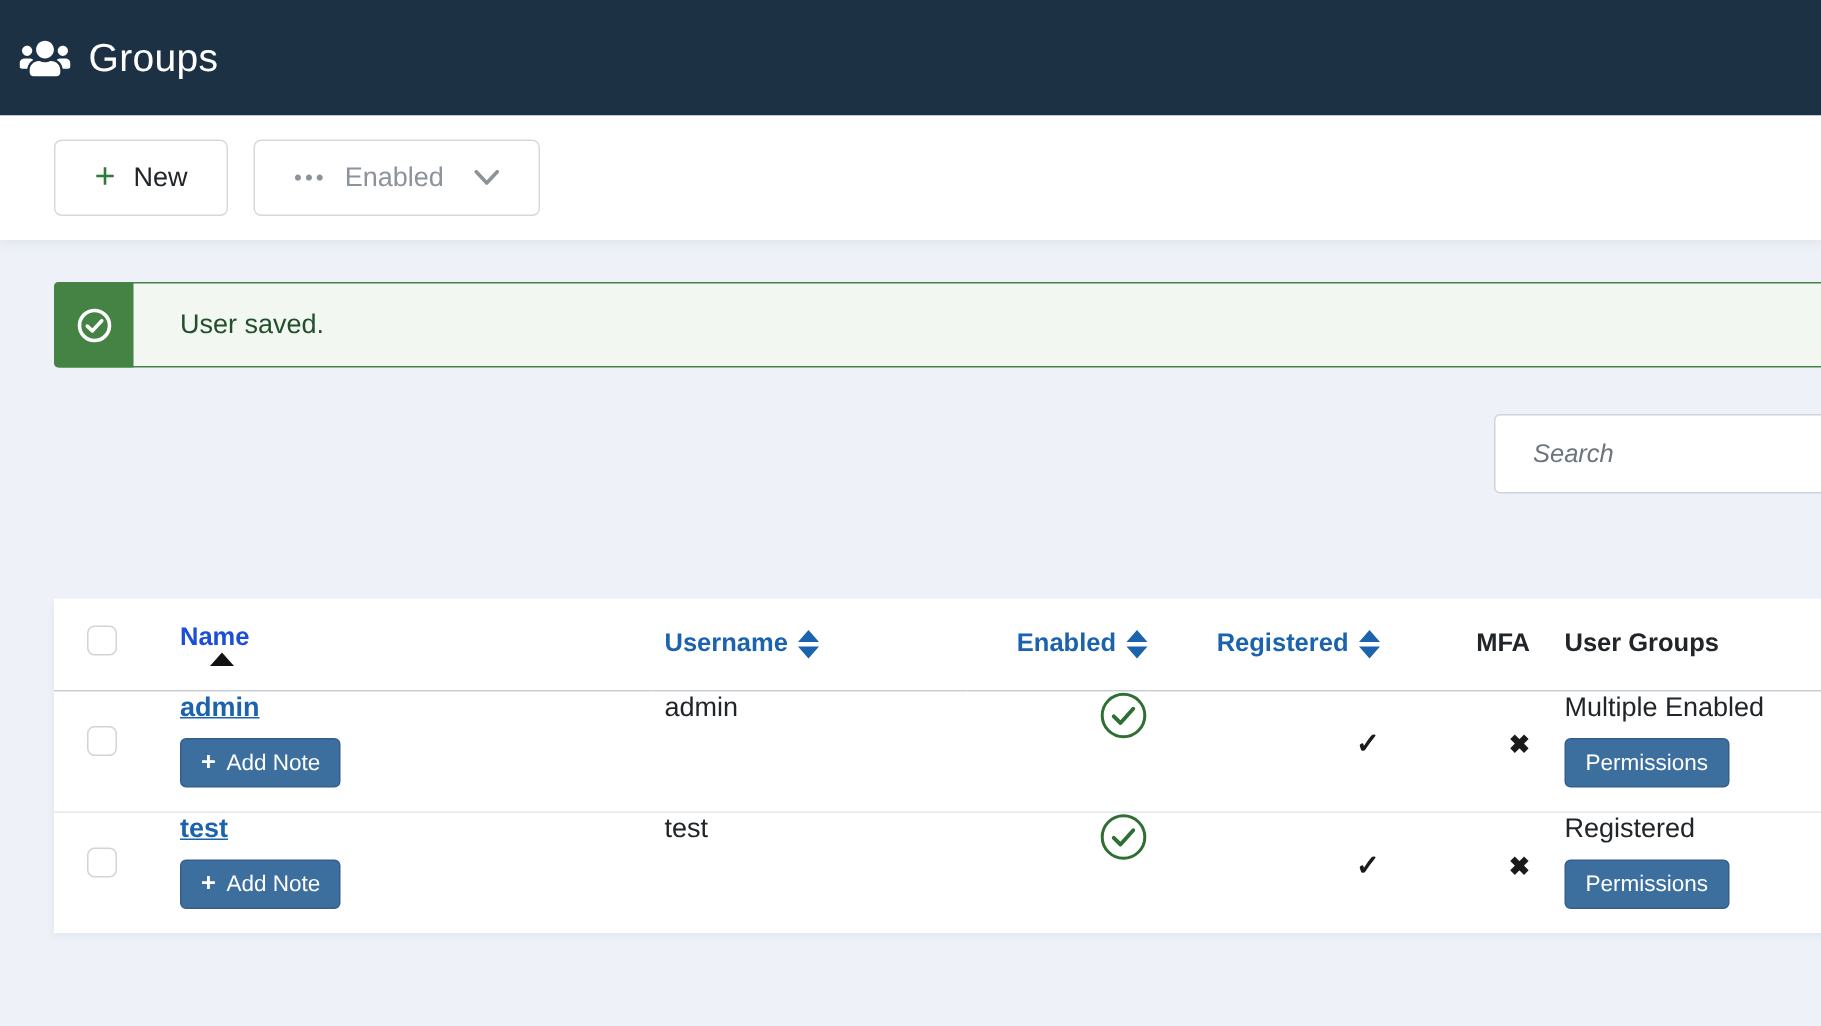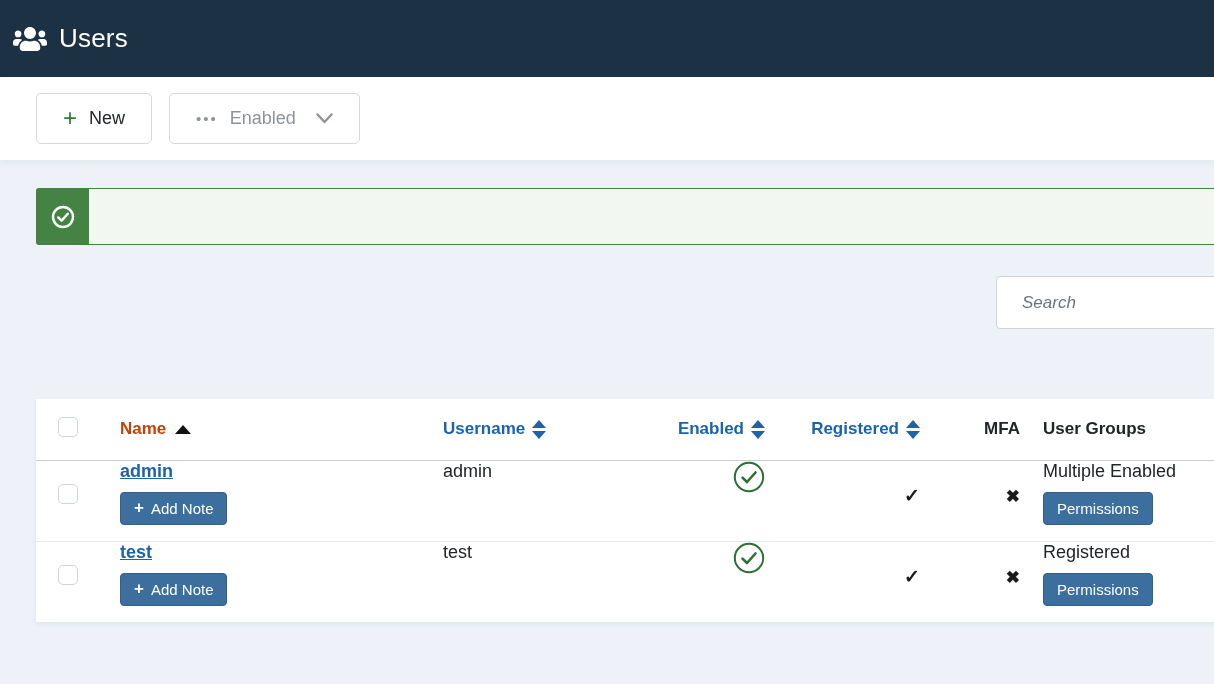--- a/index.html
+++ b/index.html
@@ -135,21 +135,21 @@
 </style>
 </head>
 <body>
 
 <header class="app-header">
   <span class="hicon">
     <svg viewBox="0 0 640 512" width="34" height="30" fill="#ffffff">
       <path d="M96 224c35.3 0 64-28.7 64-64s-28.7-64-64-64-64 28.7-64 64 28.7 64 64 64zm448 0c35.3 0 64-28.7 64-64s-28.7-64-64-64-64 28.7-64 64 28.7 64 64 64zm32 32h-64c-17.6 0-33.5 7.1-45.1 18.6 40.3 22.1 68.9 62 75.1 109.4h66c17.7 0 32-14.3 32-32v-32c0-35.3-28.7-64-64-64zm-256 0c61.9 0 112-50.1 112-112S381.9 32 320 32 208 82.1 208 144s50.1 112 112 112zm76.8 32h-8.3c-20.8 10-43.9 16-68.5 16s-47.6-6-68.5-16h-8.3C179.6 288 128 339.6 128 403.2V432c0 26.5 21.5 48 48 48h288c26.5 0 48-21.5 48-48v-28.8c0-63.6-51.6-115.2-115.2-115.2zm-223.7-13.4C161.5 263.1 145.6 256 128 256H64c-35.3 0-64 28.7-64 64v32c0 17.7 14.3 32 32 32h65.9c6.3-47.4 34.9-87.3 75.2-109.4z"></path>
     </svg>
   </span>
-  <h1>Users</h1>
+  <h1>Groups</h1>
 </header>
 
 <div class="toolbar">
   <button class="btn-outline btn-new">
     <span class="plus">+</span>
     <span>New</span>
   </button>
   <button class="btn-outline btn-actions">
     <span class="ellipsis">•••</span>
     <span>Enabled</span>
@@ -159,20 +159,21 @@
   </button>
 </div>
 
 <div class="alert">
   <div class="alert-iconblock">
     <svg width="24" height="24" viewBox="0 0 24 24">
       <circle cx="12" cy="12" r="10" fill="none" stroke="#ffffff" stroke-width="2.4"></circle>
       <path d="M7.2 12.4 L10.6 15.6 L16.8 8.8" fill="none" stroke="#ffffff" stroke-width="2.4" stroke-linecap="round" stroke-linejoin="round"></path>
     </svg>
   </div>
+  <div class="alert-message">User saved.</div>
 </div>
 
 <div class="search-wrap">
   <input class="search-input" type="text" placeholder="Search" style="">
 </div>
 
 <div class="table-card">
   <table>
     <colgroup>
       <col class="c-check">
@@ -182,21 +183,21 @@
         <col class="c-actv">
         <col class="c-mfa">
         <col>
     </colgroup>
     <thead>
       <tr>
         <th class="cell-check">
           <input type="checkbox" class="checkbox" style="">
         </th>
         <th class="cell-name">
-          <a class="th-link" style="color:#c2410c;">
+          <a class="th-link" style="color:#1d4ed8;flex-direction:column;">
             <span>Name</span>
             <span class="sort-asc"></span>
           </a>
         </th>
         <th class="cell-user">
           <a class="th-link">
             <span>Username</span>
             <span class="sort-updown">
                 <span class="tri-up"></span>
                 <span class="tri-down"></span>

